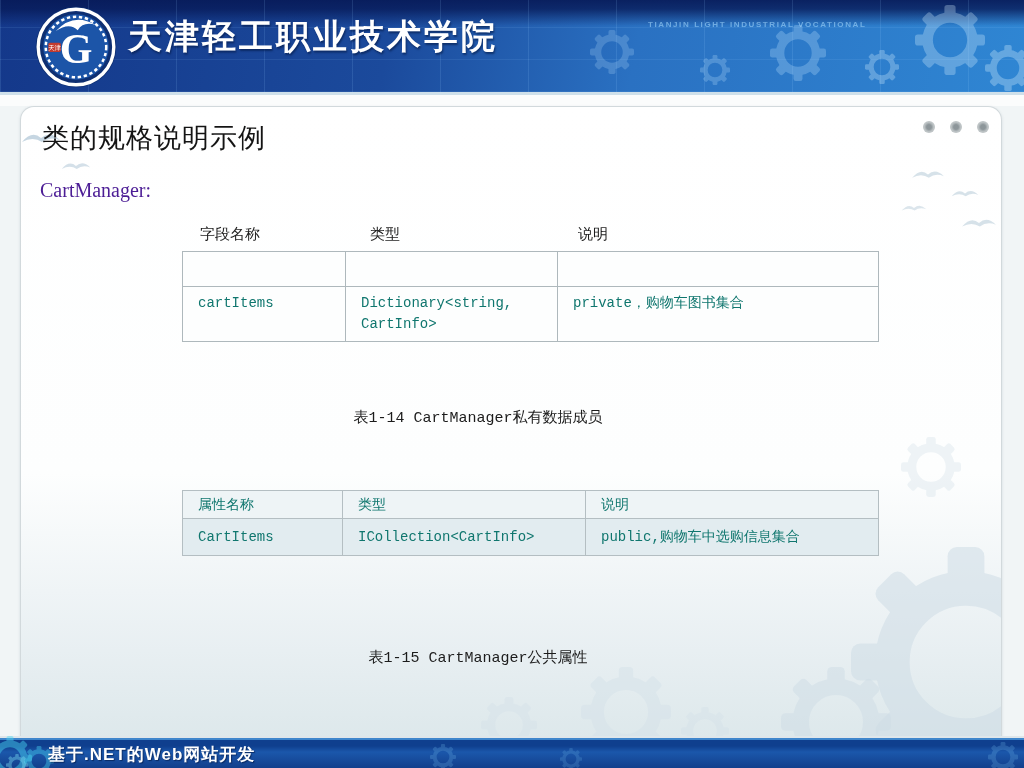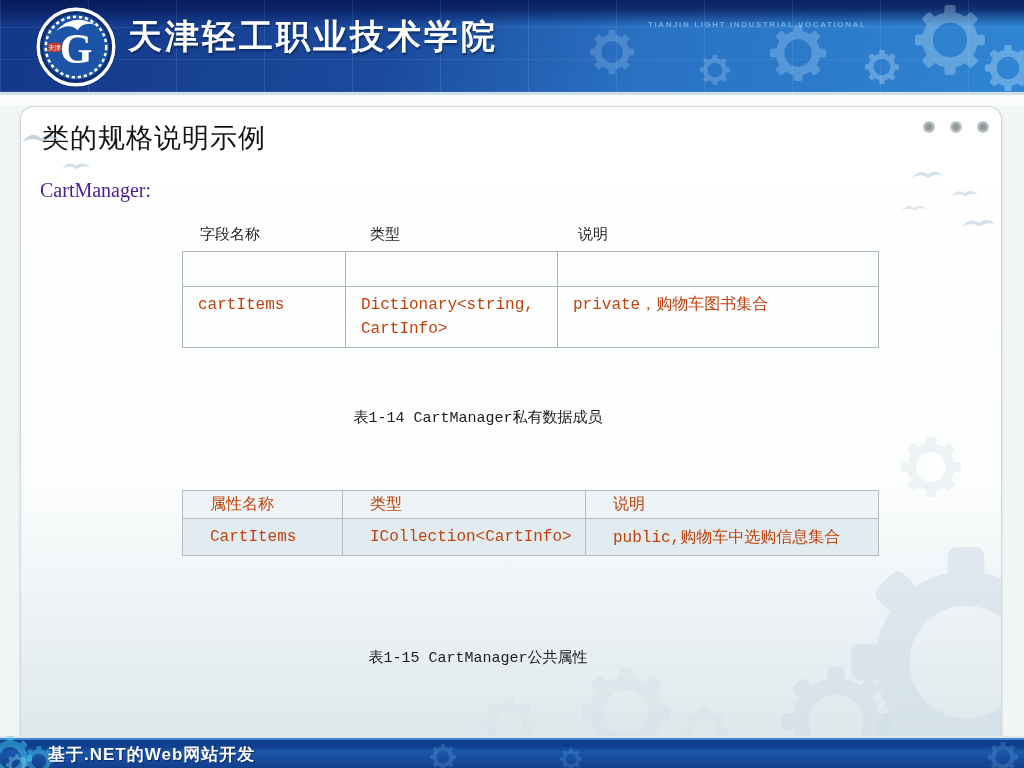--- a/index.html
+++ b/index.html
@@ -64,29 +64,29 @@
     font-family:"Liberation Serif","DejaVu Serif",serif;
     font-size:20px; color:#4c1d95;
   }
 
   
   .mono { font-family:"Liberation Mono","DejaVu Sans Mono",monospace; }
   .t1-labels { position:absolute; left:182px; top:221px; width:696px; height:20px; font-size:15px; color:#1c1c1c; }
   .t1-labels span { position:absolute; top:4px; }
   .t1-labels .l0 { left:18px; } .t1-labels .l1 { left:188px; } .t1-labels .l2 { left:396px; }
 
-  table { border-collapse:collapse; table-layout:fixed; position:absolute; font-size:16px; color:#c2410c; }
+  table { border-collapse:collapse; table-layout:fixed; position:absolute; font-size:14px; color:#0f766e; }
   .t1 { left:182px; top:251px; width:696px; background:rgba(253,254,254,.92); border:1px solid #a2adb1; }
   .t1 td { border:1px solid #aeb8bc; padding:6px 15px; vertical-align:top; line-height:1.5; overflow:hidden; }
   .t1 tr.r0 td { height:22px; }
   .t1 tr.r1 td, .t1 tr.r2 td { height:40px; }
   .justify { text-align:justify; }
 
   .t2 { left:182px; top:490px; width:696px; border:1px solid #a2adb1; }
-  .t2 th, .t2 td { border:1px solid #b4bec2; padding:3px 27px; text-align:left; font-weight:normal; vertical-align:middle; overflow:hidden; }
+  .t2 th, .t2 td { border:1px solid #b4bec2; padding:3px 15px; text-align:left; font-weight:normal; vertical-align:middle; overflow:hidden; }
   .t2 tr.h  { height:28px; background:#eef4f6; }
   .t2 tr.ra { height:37px; background:#e2ecf0; }
   .t2 tr.rb { height:37px; background:#e9f1f4; }
 
   .caption { position:absolute; left:130px; width:696px; text-align:center; font-size:15px; color:#1c1c1c; }
   .cap1 { top:408px; } .cap2 { top:648px; }
 
   
   .footer {
     position:absolute; left:0; top:736px; width:1024px; height:32px;

